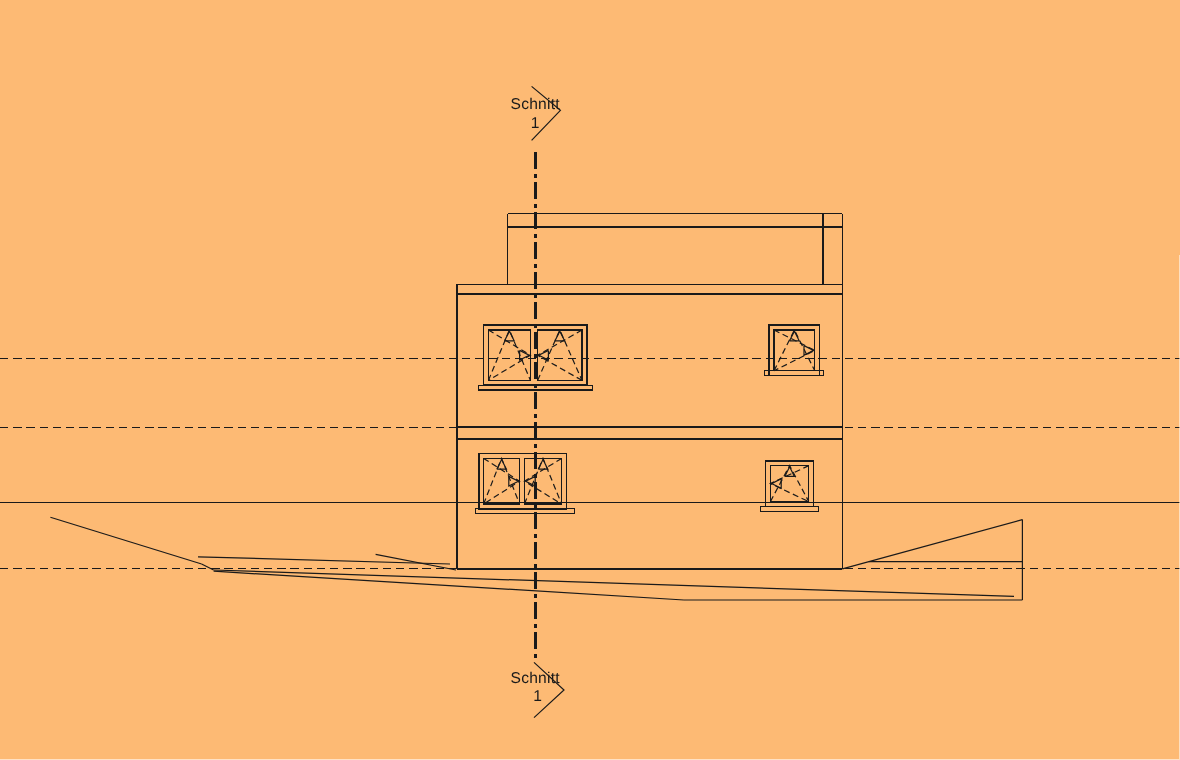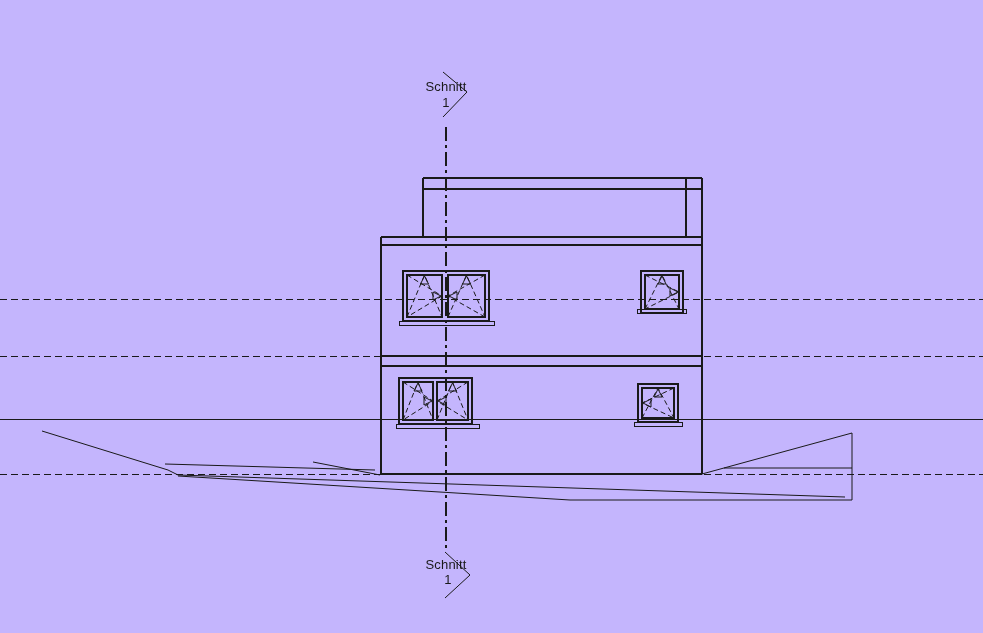--- a/index.html
+++ b/index.html
@@ -1,19 +1,19 @@
 <!DOCTYPE html>
 <html><head>
 <meta charset="utf-8">
 <style>
   html,body { margin:0; padding:0; background:#ffffff; }
   .stage {
     position:relative;
     width:983px; height:633px;
-    background:#c4b5fd;
+    background:#fdba74;
     overflow:hidden;
     font-family:"Liberation Sans", sans-serif;
   }
   svg { position:absolute; left:0; top:0; display:block; }
   .lbl {
     position:absolute;
     transform:translate(-50%,-50%);
     font-size:13px;
     line-height:14px;
     color:#1a1a1a;

